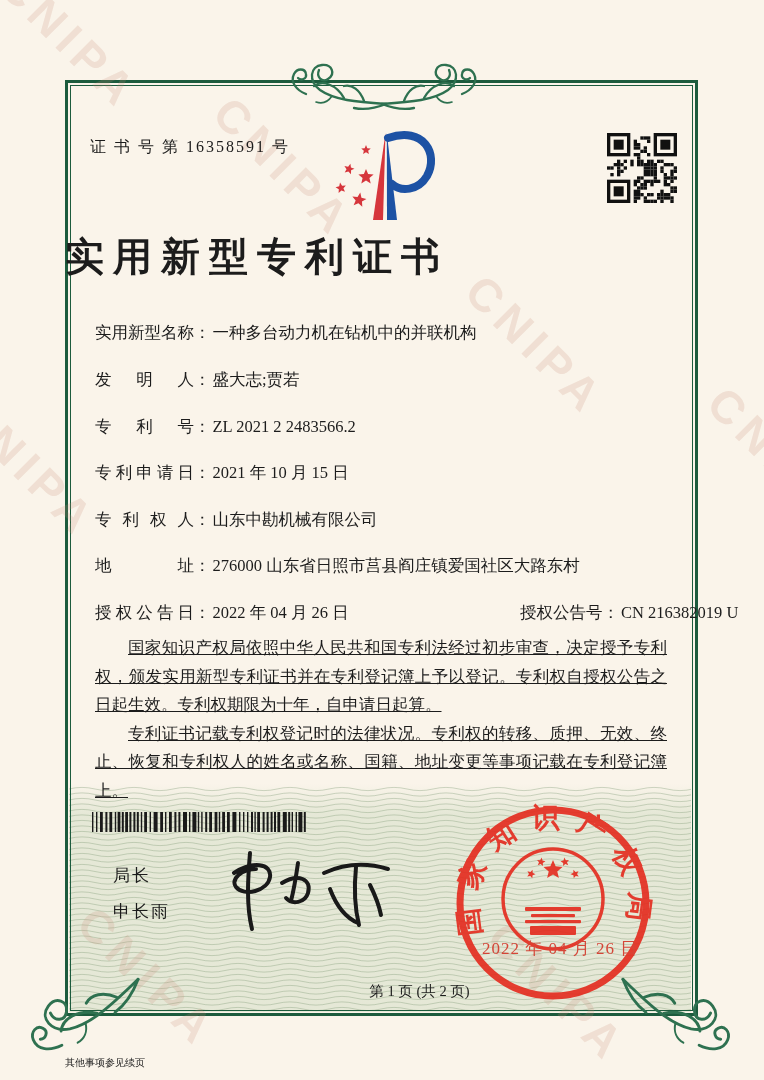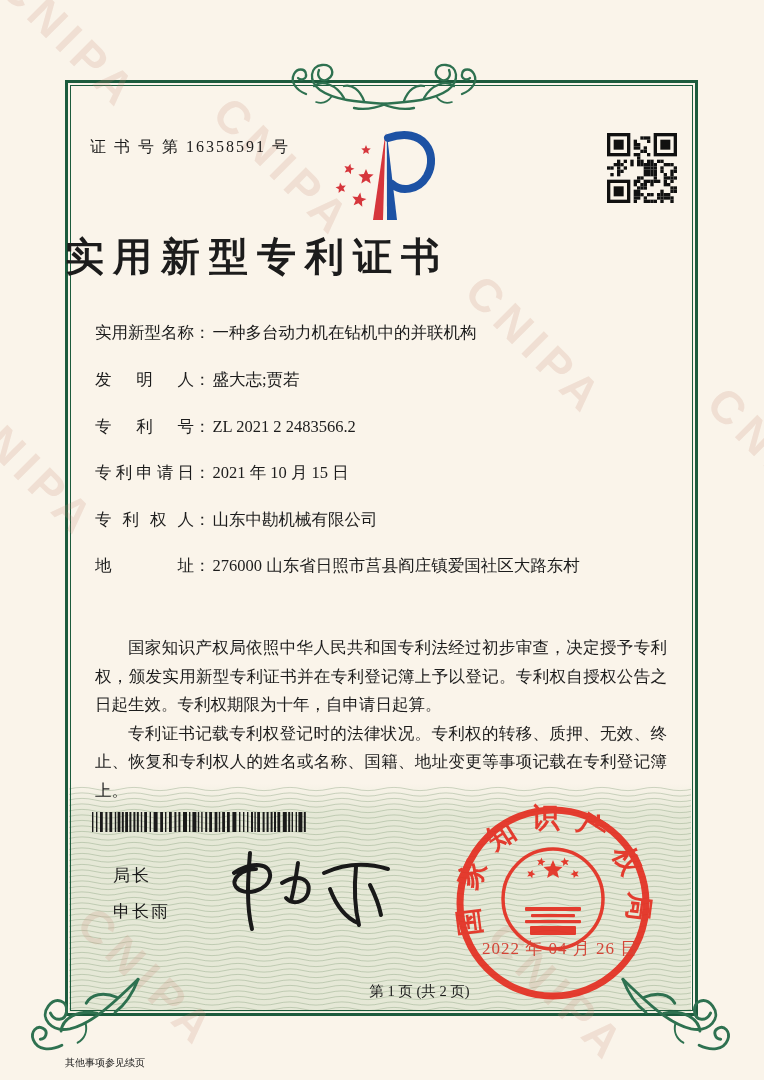--- a/index.html
+++ b/index.html
@@ -34,21 +34,21 @@
 
   
   .field{position:absolute;left:95px;font-size:16.5px;z-index:5;white-space:nowrap;}
   .jlabel{display:inline-block;width:99px;text-align:justify;text-align-last:justify;vertical-align:bottom;}
   .colon{display:inline-block;}
   .fvalue{margin-left:2px;}
   .grant2{position:absolute;left:425px;top:0;}
 
   
   .paras{position:absolute;left:95px;top:634px;width:572px;font-size:16.5px;
-         line-height:28.5px;text-align:justify;z-index:5;}
+         line-height:28.5px;text-align:justify;z-index:5;text-decoration:underline;}
   .paras p{margin:0;text-indent:2em;}
 
   
   #barcode{position:absolute;left:92px;top:812px;z-index:5;}
   .director-title{position:absolute;left:113px;top:864px;font-size:17px;letter-spacing:2px;z-index:5;}
   .director-name{position:absolute;left:113px;top:900px;font-size:17px;letter-spacing:2px;z-index:5;}
   #signature{position:absolute;left:218px;top:843px;z-index:5;}
   #seal{position:absolute;left:452px;top:802px;z-index:6;}
   .page-info{position:absolute;left:65px;top:982px;width:627px;text-align:center;font-size:14.5px;z-index:5;padding-left:41px;}
   .cont-note{position:absolute;left:65px;top:1056px;width:612px;text-align:left;font-size:10px;z-index:5;}
@@ -293,20 +293,28 @@
   </div>
   <div class="field" style="top:462px">
     <span class="jlabel">专利申请日</span><span class="colon">：</span><span class="fvalue">2021 年 10 月 15 日</span>
   </div>
   <div class="field" style="top:509px">
     <span class="jlabel">专利权人</span><span class="colon">：</span><span class="fvalue">山东中勘机械有限公司</span>
   </div>
   <div class="field" style="top:555px">
     <span class="jlabel">地址</span><span class="colon">：</span><span class="fvalue">276000  山东省日照市莒县阎庄镇爱国社区大路东村</span>
   </div>
+  <div class="field" style="top:602px">
+    <span>
+      <span class="jlabel">授权公告日</span><span class="colon">：</span><span class="fvalue">2022 年 04 月 26 日</span>
+    </span>
+    <span class="grant2">
+      <span>授权公告号</span><span class="colon">：</span><span class="fvalue">CN 216382019 U</span>
+    </span>
+  </div>
 
   <div class="paras">
     <p>国家知识产权局依照中华人民共和国专利法经过初步审查，决定授予专利权，颁发实用新型专利证书并在专利登记簿上予以登记。专利权自授权公告之日起生效。专利权期限为十年，自申请日起算。</p>
     <p>专利证书记载专利权登记时的法律状况。专利权的转移、质押、无效、终止、恢复和专利权人的姓名或名称、国籍、地址变更等事项记载在专利登记簿上。</p>
   </div>
 
   <svg id="barcode" width="218" height="20" viewBox="0 0 218 20" preserveAspectRatio="none">
       <rect x="0" y="0" width="1.4" height="20" fill="#1a1a1a"></rect>
       <rect x="4" y="0" width="1.4" height="20" fill="#1a1a1a"></rect>
       <rect x="8" y="0" width="2.8" height="20" fill="#1a1a1a"></rect>

